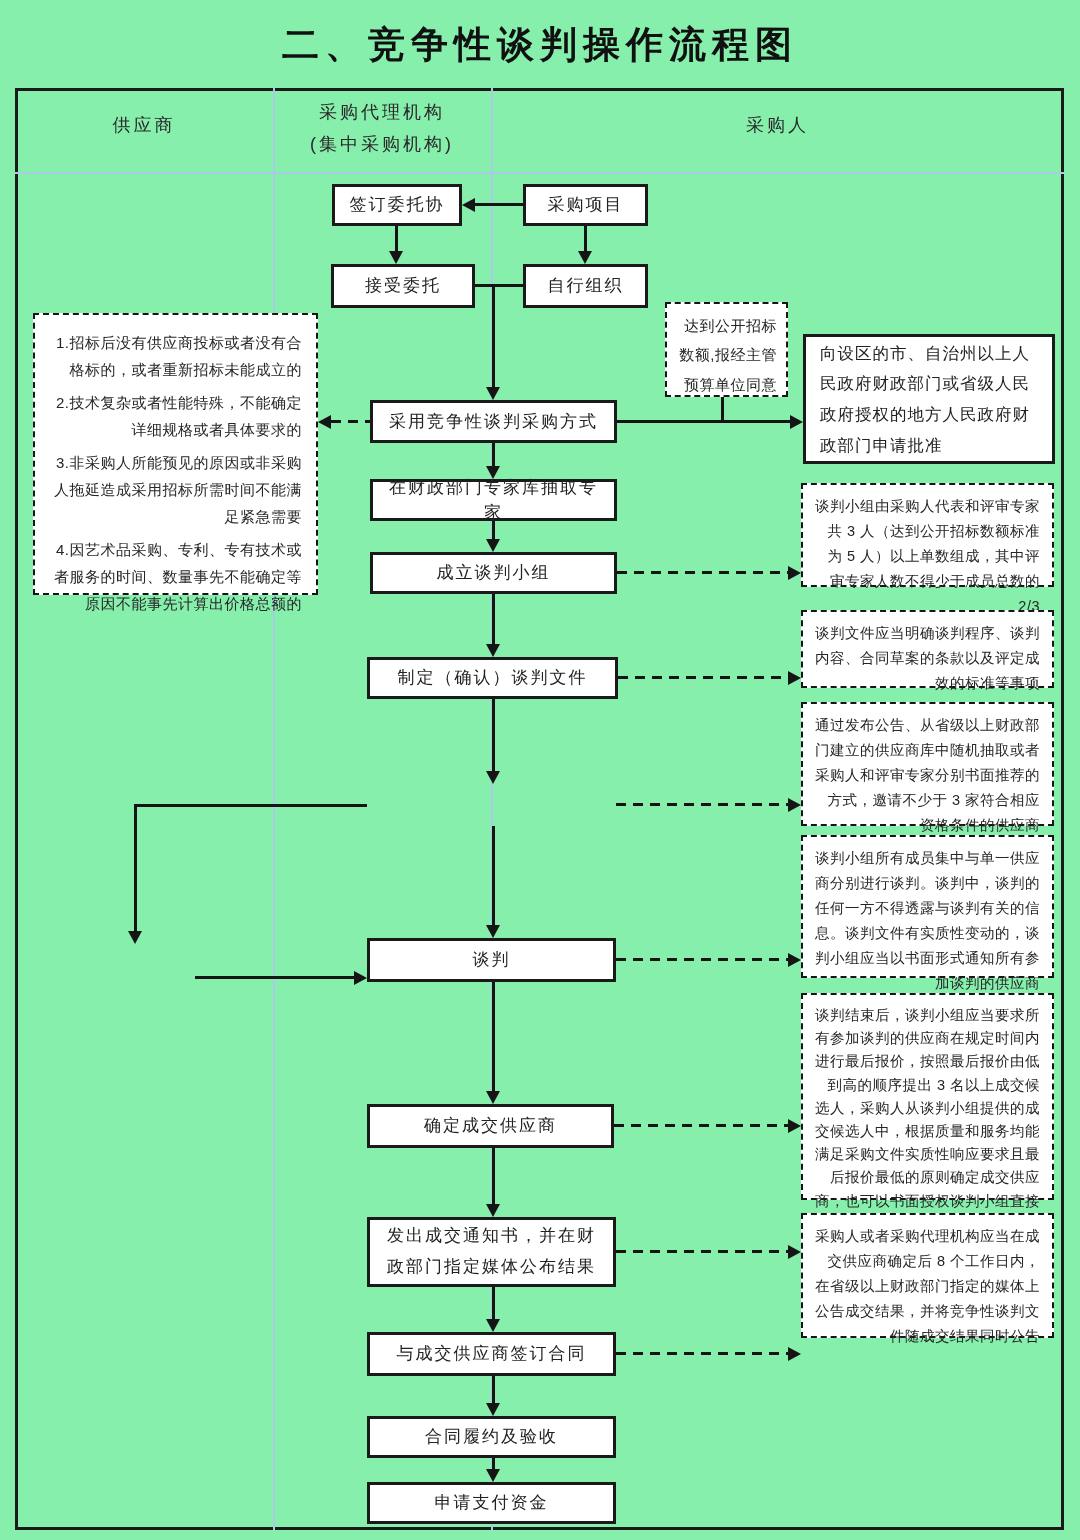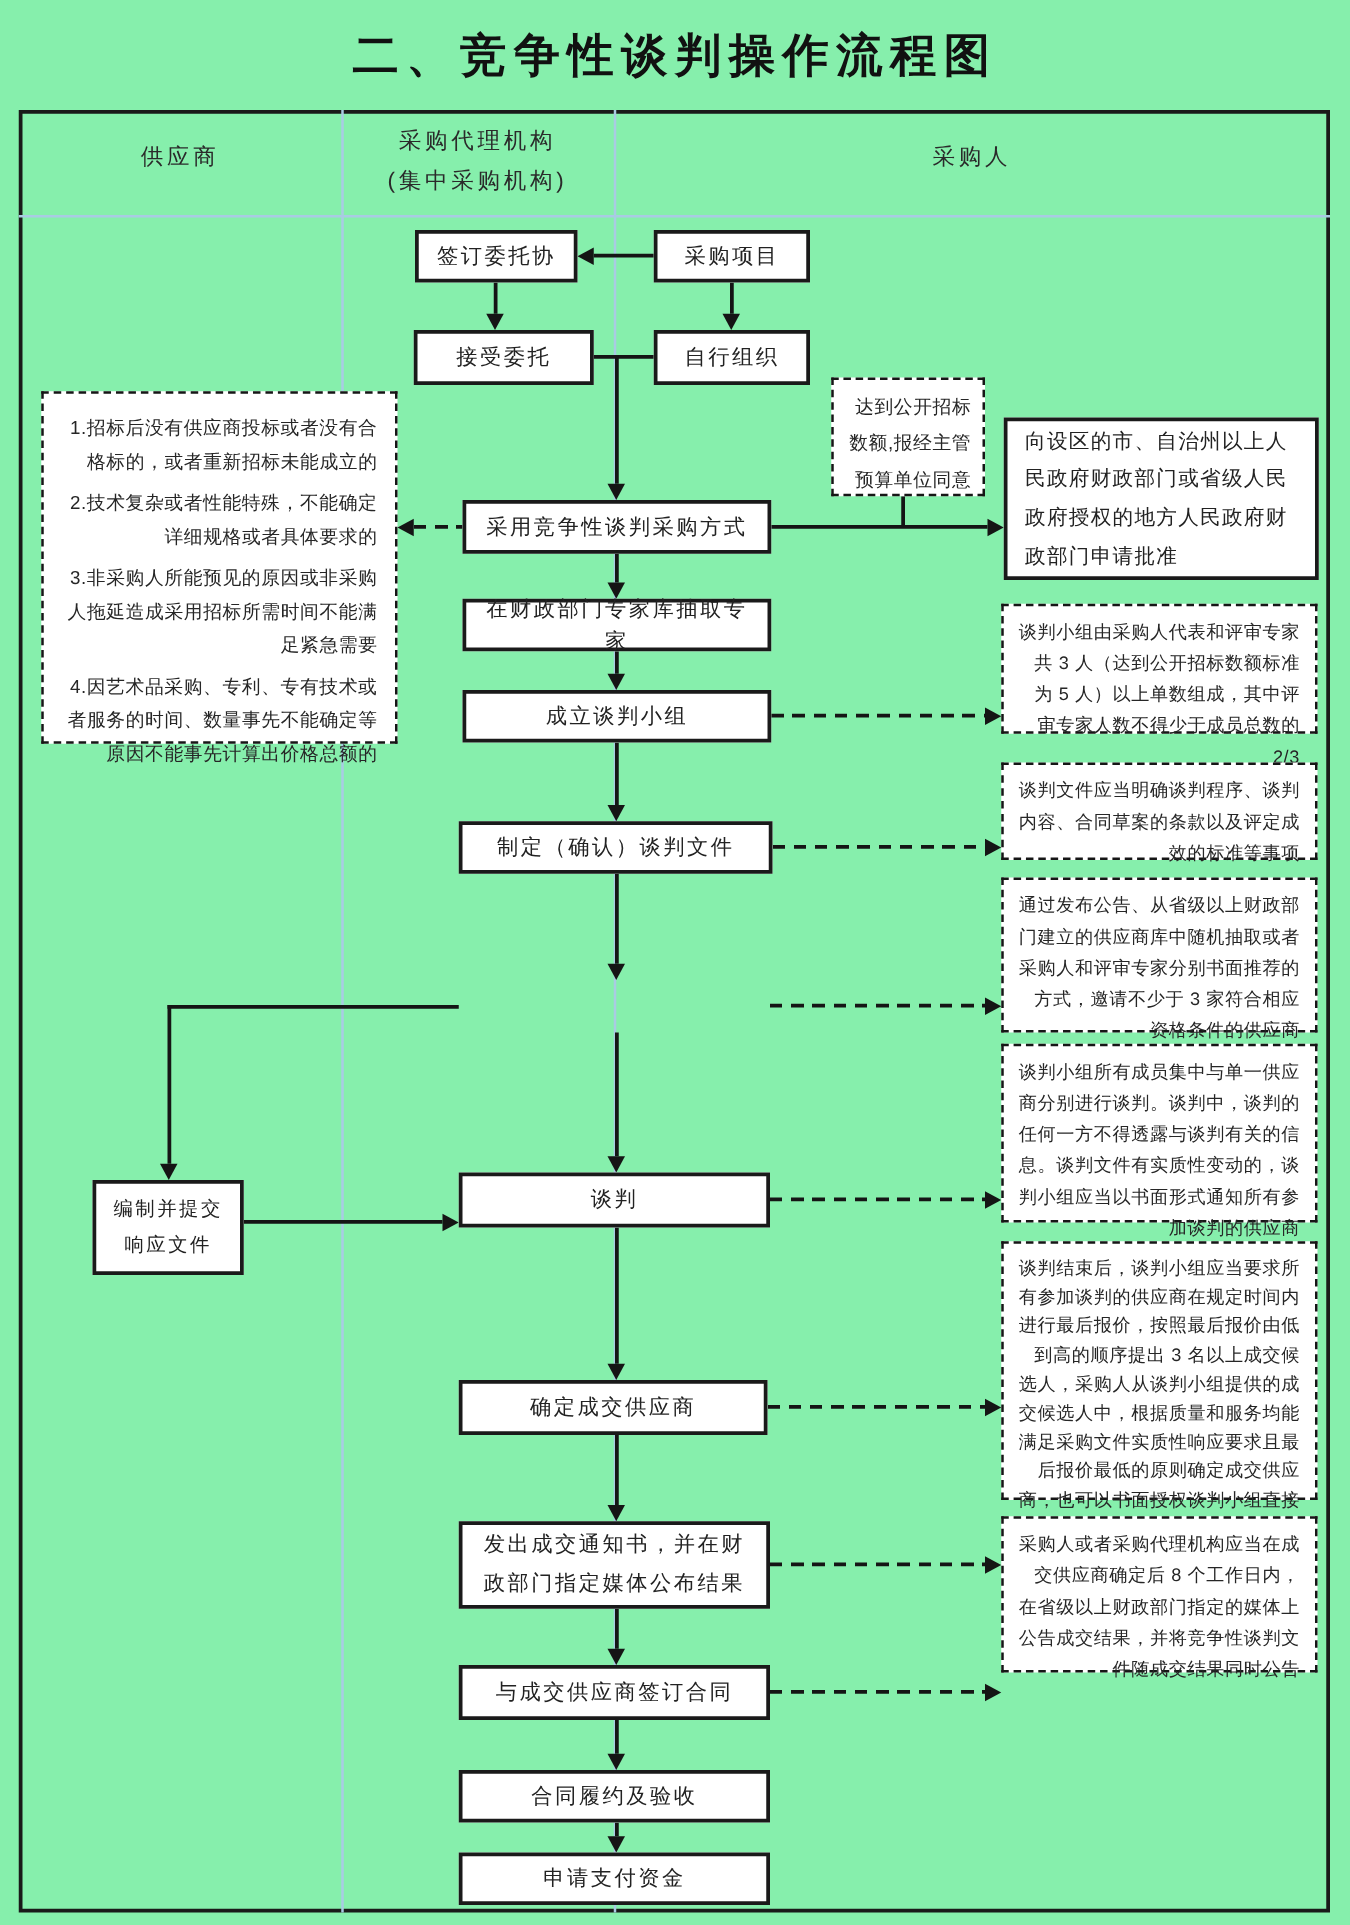--- a/index.html
+++ b/index.html
@@ -54,24 +54,20 @@
   <div class="box" style="left:331px;top:264px;width:144px;height:44px;">接受委托</div>
   <div class="box" style="left:523px;top:264px;width:125px;height:44px;">自行组织</div>
 
   <div class="note" style="left:665px;top:302px;width:123px;height:95px;font-size:15px;line-height:1.95;padding:7px 9px;">达到公开招标数额,报经主管预算单位同意</div>
   <div class="box" style="left:803px;top:334px;width:252px;height:130px;text-align:left;justify-content:flex-start;font-size:16.5px;line-height:1.85;padding:4px 14px;letter-spacing:1px;">向设区的市、自治州以上人民政府财政部门或省级人民政府授权的地方人民政府财政部门申请批准</div>
 
   <div class="box" style="left:370px;top:400px;width:247px;height:43px;">采用竞争性谈判采购方式</div>
   <div class="box" style="left:370px;top:479px;width:247px;height:42px;">在财政部门专家库抽取专家</div>
   <div class="box" style="left:370px;top:552px;width:247px;height:42px;">成立谈判小组</div>
   <div class="box" style="left:367px;top:657px;width:251px;height:42px;">制定（确认）谈判文件</div>
-  <div class="box" style="left:74px;top:944px;width:121px;height:76px;font-size:15.5px;flex-direction:column;line-height:1.9;">
-    <div>编制并提交</div>
-    <div>响应文件</div>
-  </div>
   <div class="box" style="left:367px;top:938px;width:249px;height:44px;">谈判</div>
   <div class="box" style="left:367px;top:1104px;width:247px;height:44px;">确定成交供应商</div>
   <div class="box" style="left:367px;top:1217px;width:249px;height:70px;line-height:1.8;">发出成交通知书，并在财政部门指定媒体公布结果</div>
   <div class="box" style="left:367px;top:1332px;width:249px;height:44px;">与成交供应商签订合同</div>
   <div class="box" style="left:367px;top:1416px;width:249px;height:42px;">合同履约及验收</div>
   <div class="box" style="left:367px;top:1482px;width:249px;height:42px;">申请支付资金</div>
 
   <div class="note" style="left:33px;top:313px;width:285px;height:282px;padding:12px 14px;">
     <div class="cond-item">1.招标后没有供应商投标或者没有合格标的，或者重新招标未能成立的</div>
     <div class="cond-item">2.技术复杂或者性能特殊，不能确定详细规格或者具体要求的</div>

